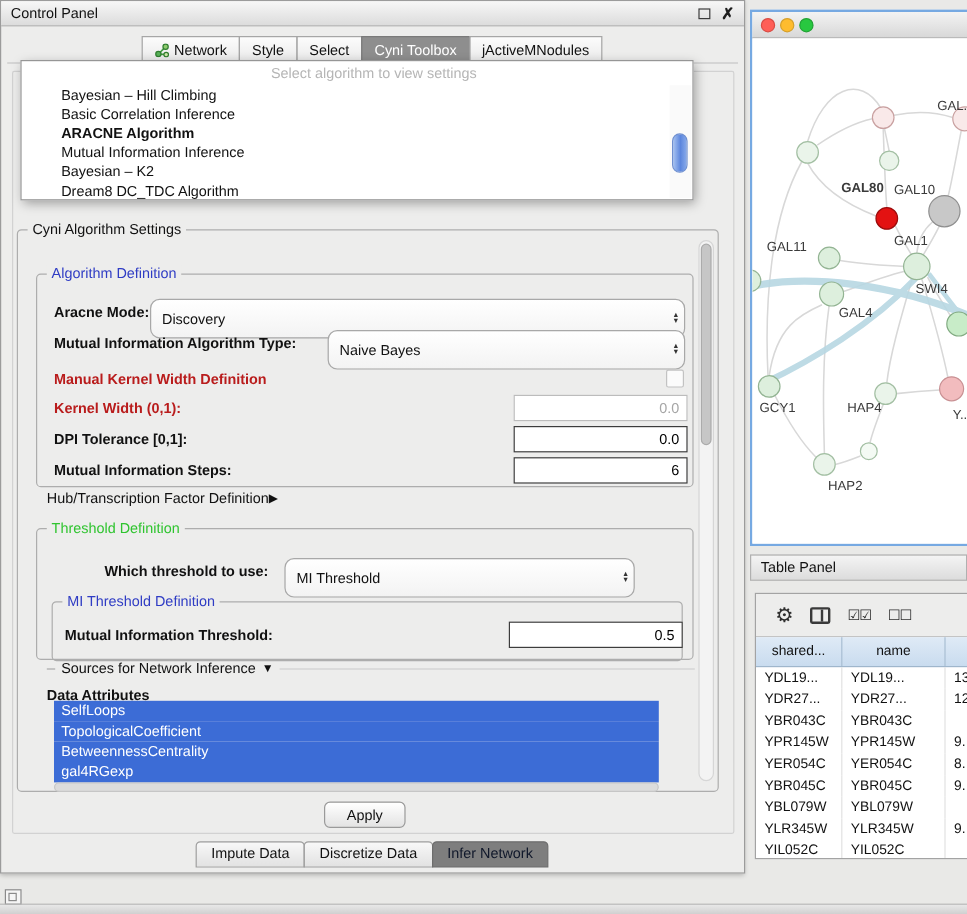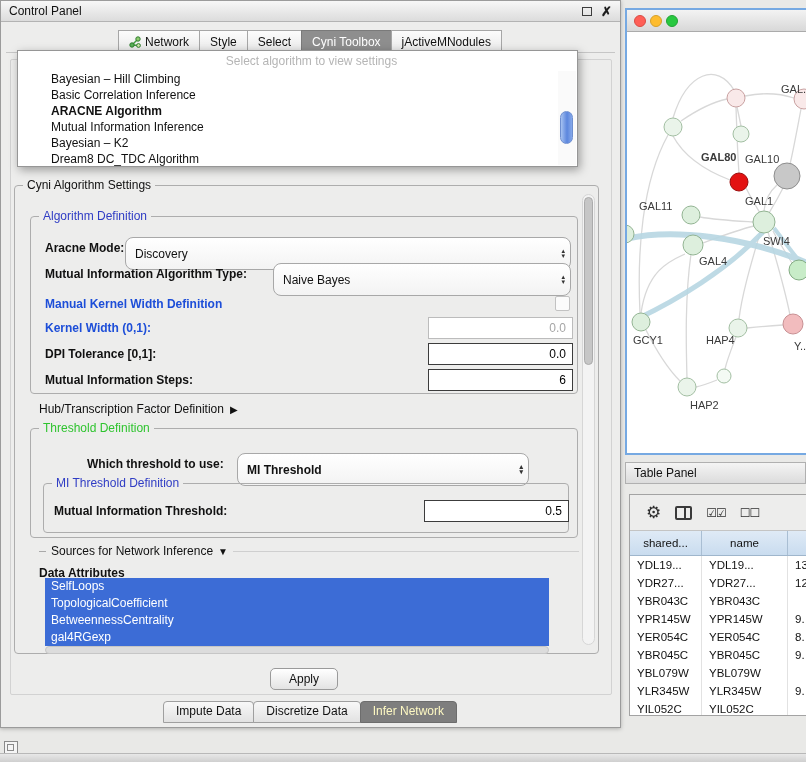--- a/index.html
+++ b/index.html
@@ -6,21 +6,21 @@
   html,body { width:806px; height:762px; }
   body {
     position: relative;
     font-family: "Liberation Sans", sans-serif;
     font-size: 12px;
     color: #111;
     background: #e9e9e7;
     overflow: hidden;
   }
   .b { font-weight: bold; }
-  .gray { color:#1d4ed8;text-align:right; }
+  .gray { color:#b91c1c;text-align:right; }
 
   
   .cp {
     position:absolute; left:0; top:7; width:621px; height:728px;
     background:#ededec; border:1px solid #9b9b9b;
     box-shadow: 0 1px 4px rgba(0,0,0,.25);
   }
   .cp-titlebar {
     height:21px; display:flex; align-items:center; padding:0 8px;
     background: linear-gradient(#f7f7f7,#dcdcdc);
@@ -36,21 +36,21 @@
     padding:0 10px; border:1px solid #a6a6a6; margin-left:-1px;
     background:linear-gradient(#fcfcfc,#e9e9e9); cursor:default; white-space:nowrap;
   }
   .tab.selected { background:#8e8e8e; color:#fff; border-color:#7a7a7a; }
   .tabline { position:absolute; left:5px; right:5px; top:51px; border-top:1px solid #c6c6c6; }
 
   .content-frame { position:absolute; left:9px; top:58px; width:602px; height:636px;
     border:1px solid #d2d2d2; border-radius:2px; }
 
   
-  .groupbox { position:absolute; border:1px solid #adadad; border-radius:4px; }
+  .groupbox { position:absolute; border:1px solid #adadad; border-radius:4px;margin-top:6px; }
   .legend { position:absolute; top:-8px; left:8px; background:#ededec; padding:0 4px; white-space:nowrap; }
   .legend.blue { color:#2f3cc4; }
   .legend.green { color:#2fc42f; }
 
   .cyni-group { left:13px; top:184px; width:585px; height:469px; }
 
   .v-scroll { position:absolute; right:3px; top:8px; bottom:8px; width:13px;
     background:#f3f3f3; border:1px solid #d6d6d6; border-radius:7px; }
   .v-thumb { position:absolute; left:1px; right:1px; top:2px; height:168px;
     background:#c6c6c6; border:1px solid #ababab; border-radius:6px; }
@@ -69,21 +69,21 @@
   .field {
     position:absolute; height:22px; width:145px; background:#fff;
     border:1px solid #3c3c3c; text-align:right; padding:0 6px;
     font: 12px "Liberation Sans", sans-serif;
   }
   .field.disabled { border-color:#bcbcbc; color:#a6a6a6; }
 
   .checkbox { position:absolute; width:15px; height:15px; background:#fbfbfb;
     border:1px solid #c2c2c2; border-radius:2px; }
 
-  .hub-row { position:absolute; left:24px; top:216px; display:flex; align-items:center; gap:6px; }
+  .hub-row { position:absolute; left:24px; top:216px; display:flex; align-items:center; }
   .tri { font-size:10px; color:#111; }
 
   .threshold { left:15px; top:242px; width:548px; height:110px; }
   .mithr { left:12px; top:54px; width:526px; height:50px; }
 
   .sources-row { position:absolute; left:24px; top:358px; width:540px;
     display:flex; align-items:center; gap:5px; }
   .sources-row .pre-line { width:7px; border-top:1px solid #a9a9a9; }
   .sources-row .post-line { flex:1; border-top:1px solid #cfcfcf; }
 
@@ -95,21 +95,21 @@
   .h-scroll { position:absolute; left:30px; top:460px; width:504px; height:8px;
     background:#dcdcdc; border:1px solid #c6c6c6; border-radius:4px; }
 
   .apply-btn { position:absolute; left:269px; top:667px; width:68px; height:22px;
     border:1px solid #9a9a9a; border-radius:5px; text-align:center; line-height:20px;
     background:linear-gradient(#ffffff,#e3e3e3); }
 
   .bottom-tabs { position:absolute; left:0; right:0; top:700px; display:flex; justify-content:center; }
   .btab { padding:2px 12px 4px; border:1px solid #9f9f9f; margin-left:-1px;
     background:linear-gradient(#f8f8f8,#e2e2e2); border-radius:4px 4px 0 0; white-space:nowrap; }
-  .btab.selected { background:#7e7e7e; color:#fef9c3; border-color:#6d6d6d; }
+  .btab.selected { background:#7e7e7e; color:#0f172a; border-color:#6d6d6d; }
 
   
   .algo-popup { position:absolute; left:16px; top:49px; width:561px; height:117px;
     background:#fff; border:1px solid #969696; box-shadow:2px 3px 9px rgba(0,0,0,.35); z-index:40;padding-left:28px; }
   .popup-placeholder { height:20px; line-height:20px; text-align:center; color:#b5b5b5; }
   .popup-item { height:16px; line-height:16px; padding-left:5px; white-space:nowrap; }
   .popup-item.selected { font-weight:bold; }
   .popup-scrolltrack { position:absolute; right:1px; top:20px; bottom:1px; width:18px; background:#fafafa; }
   .popup-thumb { position:absolute; right:3px; top:40px; width:13px; height:33px; border-radius:7px;
     background:linear-gradient(90deg,#a6c2f1,#5c86dd 55%,#86a9ea); border:1px solid #6e8fd0; }
@@ -237,21 +237,21 @@
 
     <div class="hub-row">
       <span>Hub/Transcription Factor Definition</span>
       <span class="tri">▶</span>
     </div>
 
     <div class="groupbox threshold">
       <span class="legend green">Threshold Definition</span>
 
       <span class="row-label b" style="left:56px; top:28px;">Which threshold to use:</span>
-      <div class="combo" style="left:206px; top:24px; width:292px;font-weight:bold;">
+      <div class="combo" style="left:206px; top:24px; width:292px;">
         <span>MI Threshold</span>
         <span class="stepper">
           <span>▴</span>
             <span>▾</span>
         </span>
       </div>
 
       <div class="groupbox mithr">
         <span class="legend blue">MI Threshold Definition</span>
         <span class="row-label b" style="left:10px; top:20px;">Mutual Information Threshold:</span>

